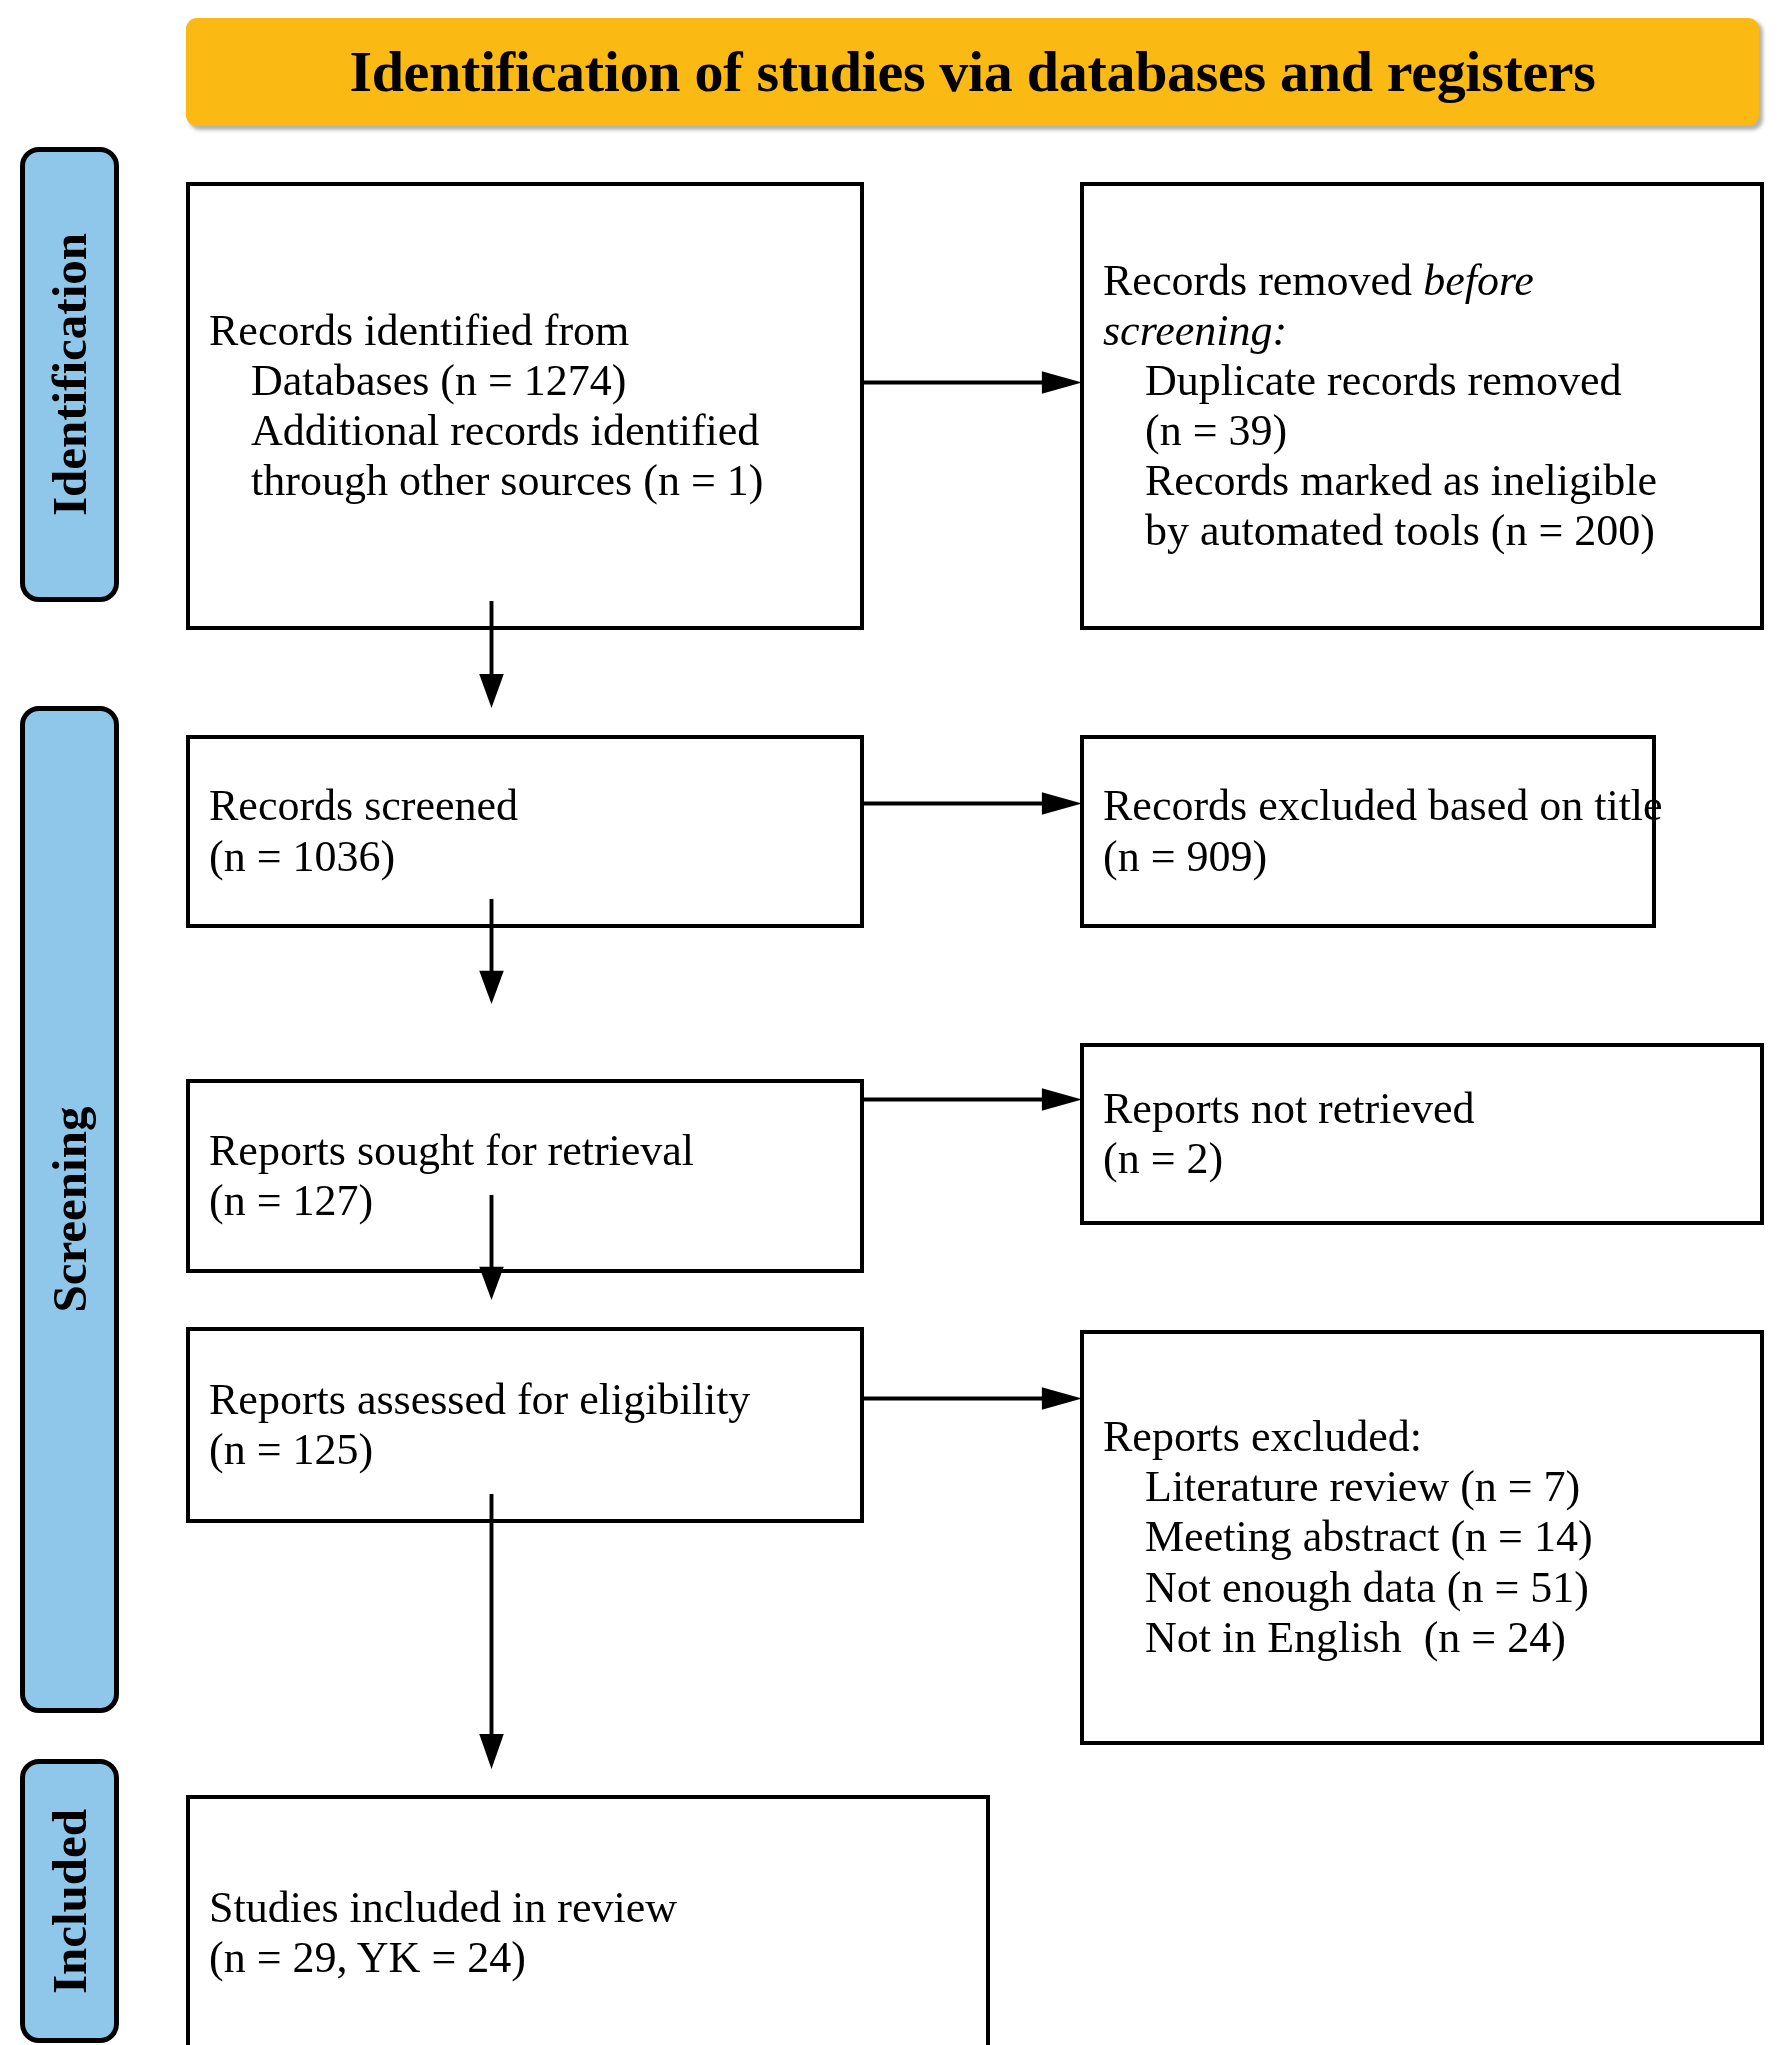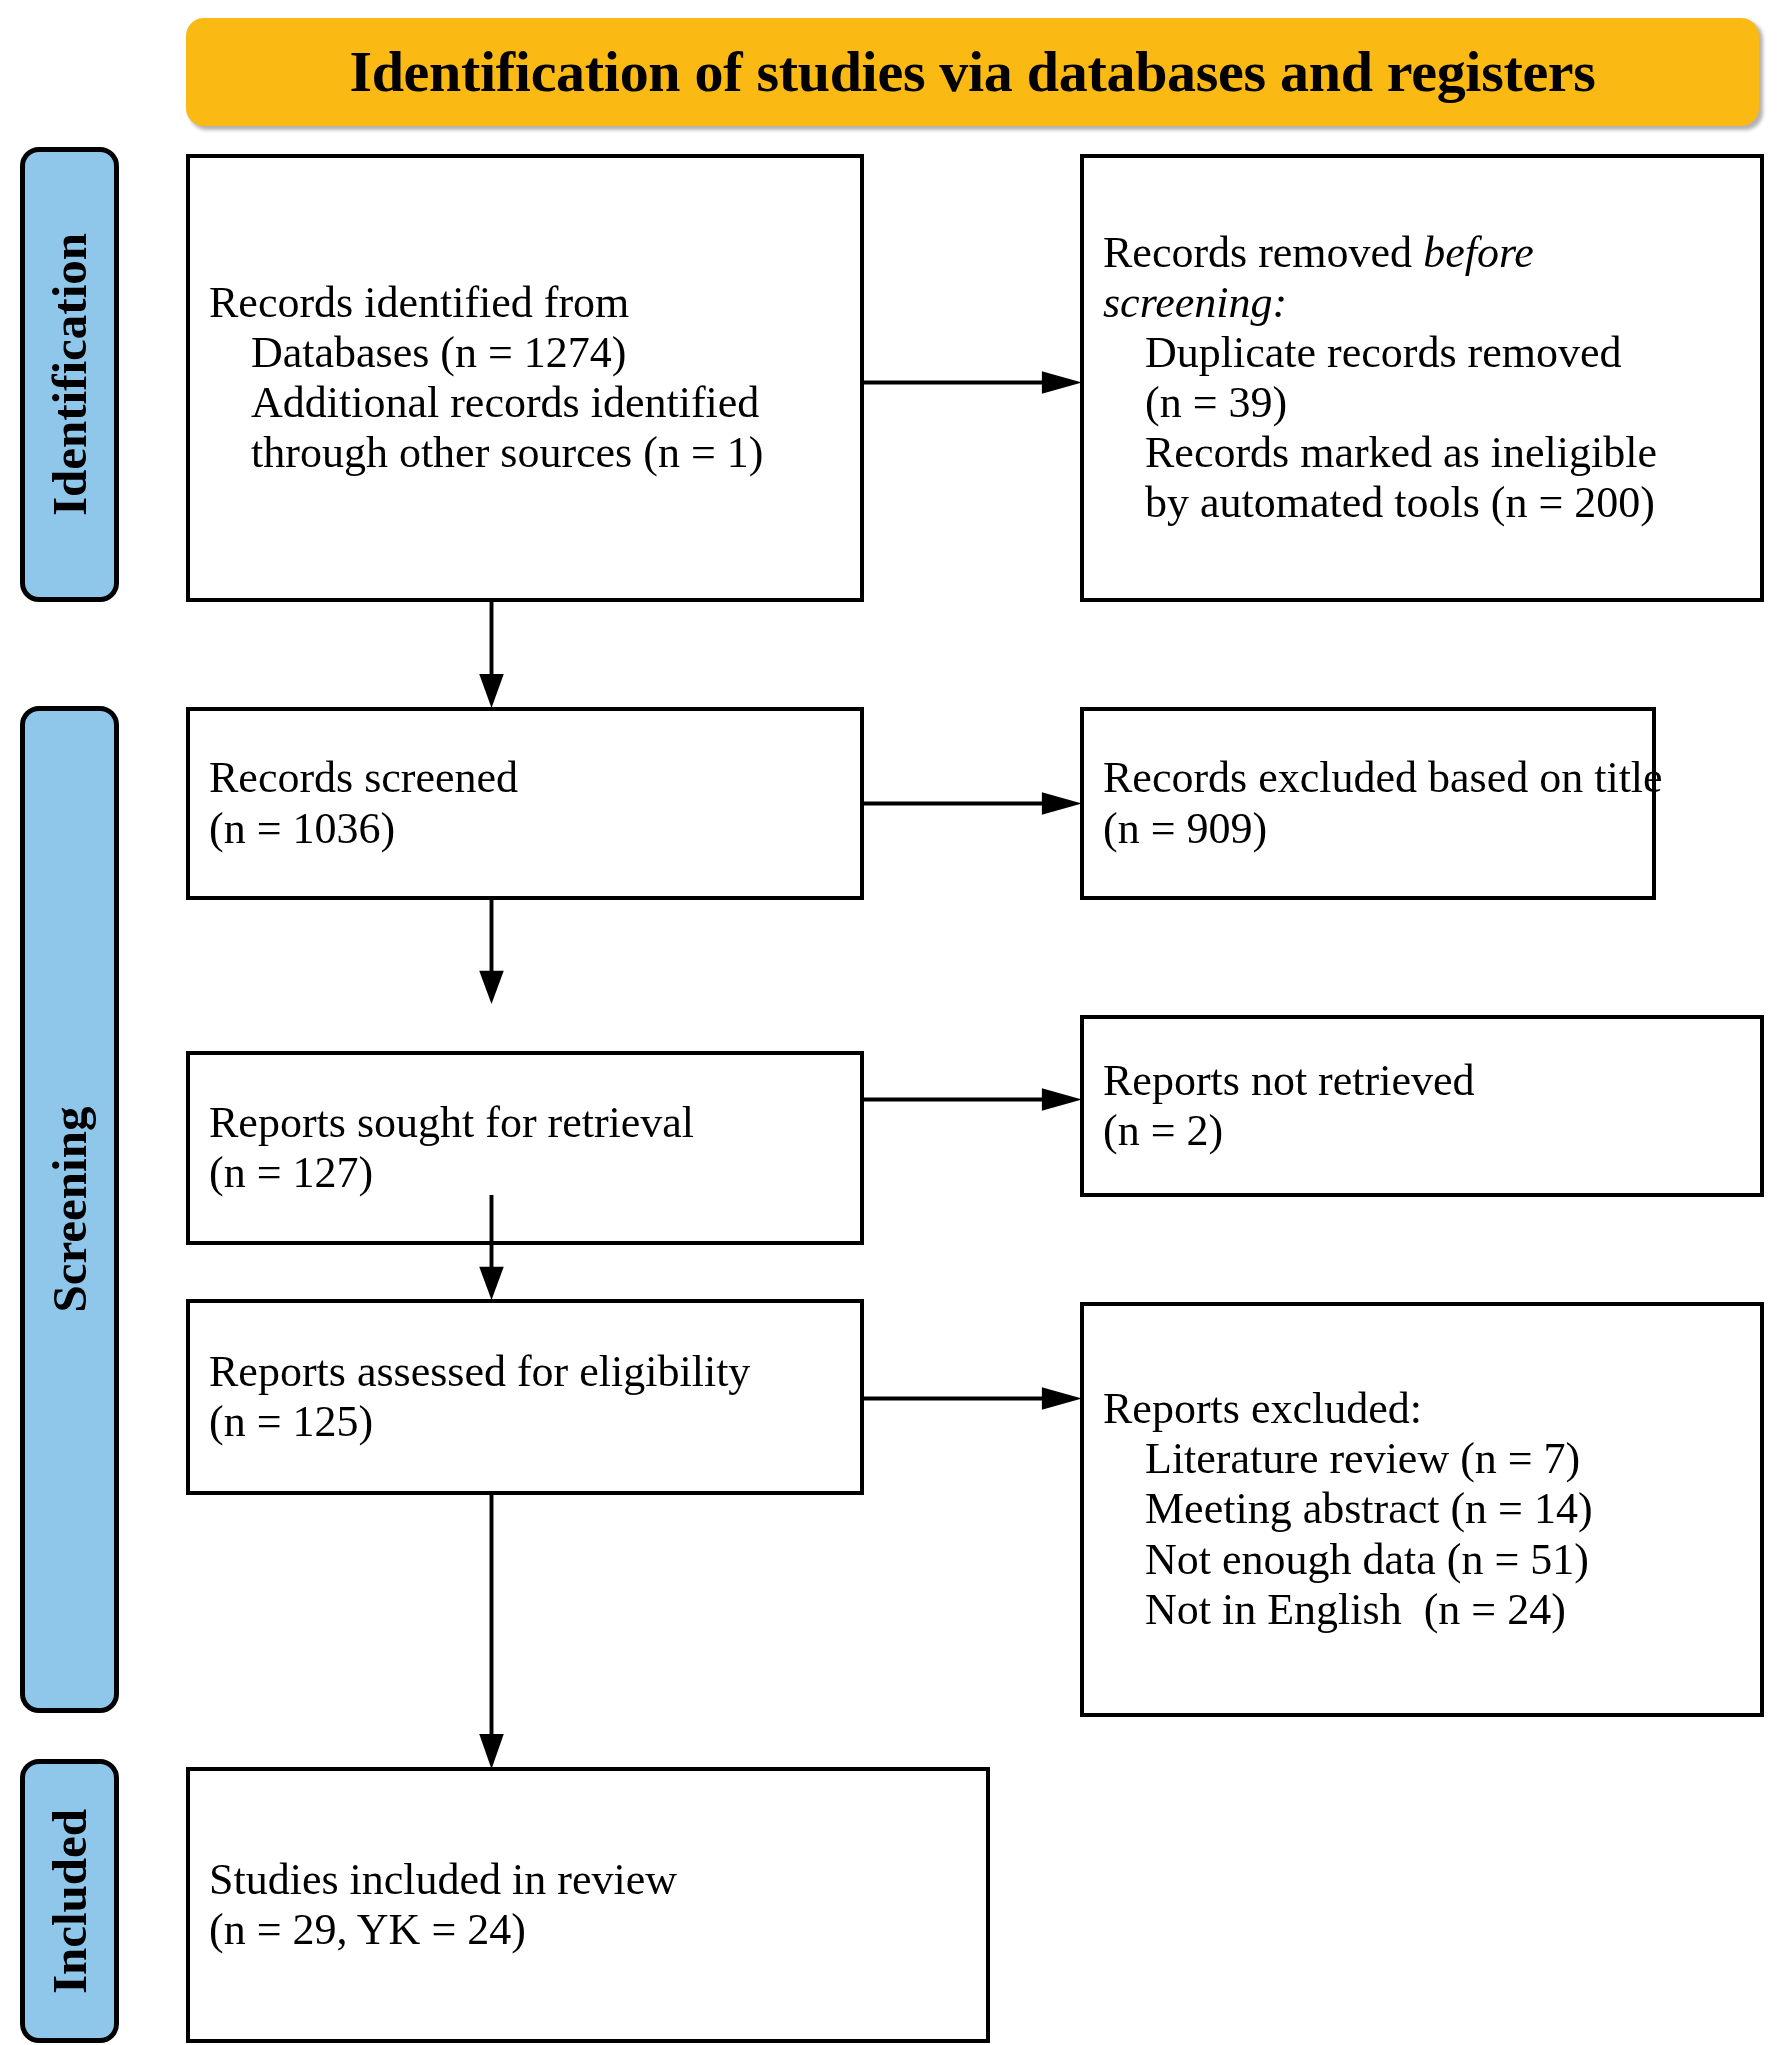--- a/index.html
+++ b/index.html
@@ -19,21 +19,21 @@
   }
 
   
   .title-banner {
     position: absolute;
     left: 186px;
     top: 18px;
     width: 1573px;
     height: 108px;
     background: #fab913;
-    border-radius: 18px;
+    border-radius: 11px;
     box-shadow: 3.3px 3.3px 3.9px rgba(0,0,0,0.30);
     display: flex;
     align-items: center;
     justify-content: center;
     box-sizing: border-box;
   }
   .title-text {
     font-size: 58px;
     font-weight: bold;
     color: #000000;
@@ -69,20 +69,21 @@
 
   
   .flow-box {
     position: absolute;
     background: #ffffff;
     border: 4.4px solid #000000;
     box-sizing: border-box;
     display: flex;
     flex-direction: column;
     justify-content: center;
+    margin-top: 28px;
   }
   .box-text {
     font-size: 44px;
     line-height: 1.14;
     color: #000000;
     padding: 0 19px 0 19px;
   }
   .box-text .ln { display: block; white-space: pre; }
   .box-text .ind { padding-left: 42px; }
   .ital { font-style: italic; }

